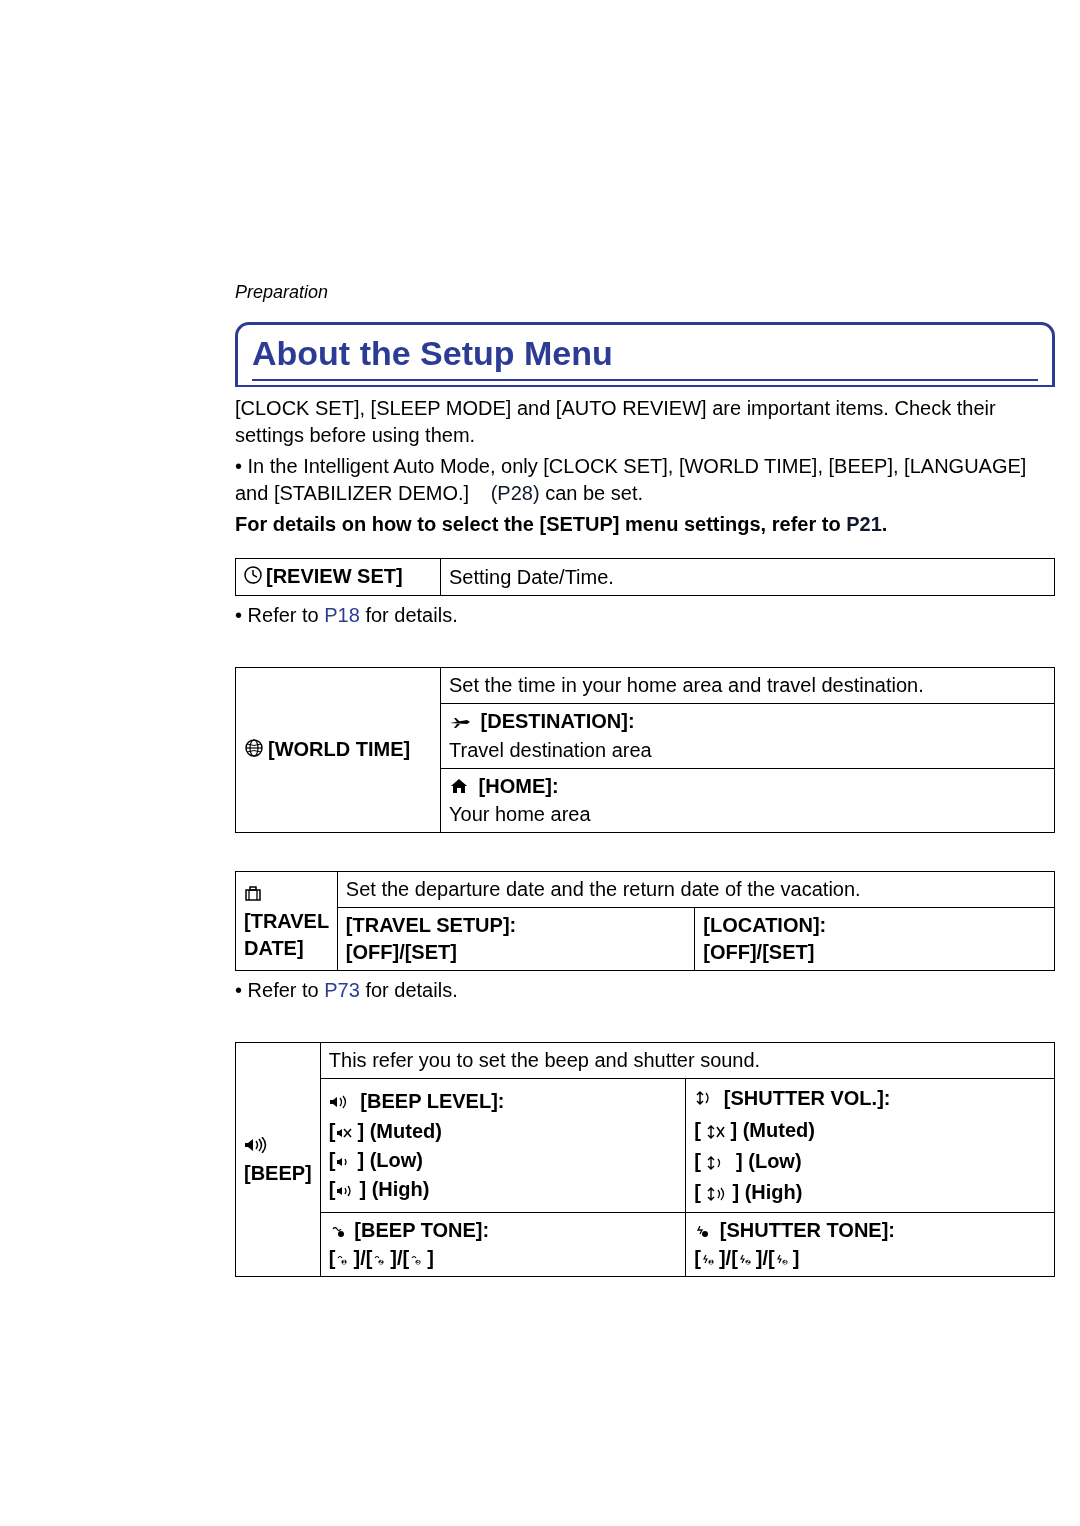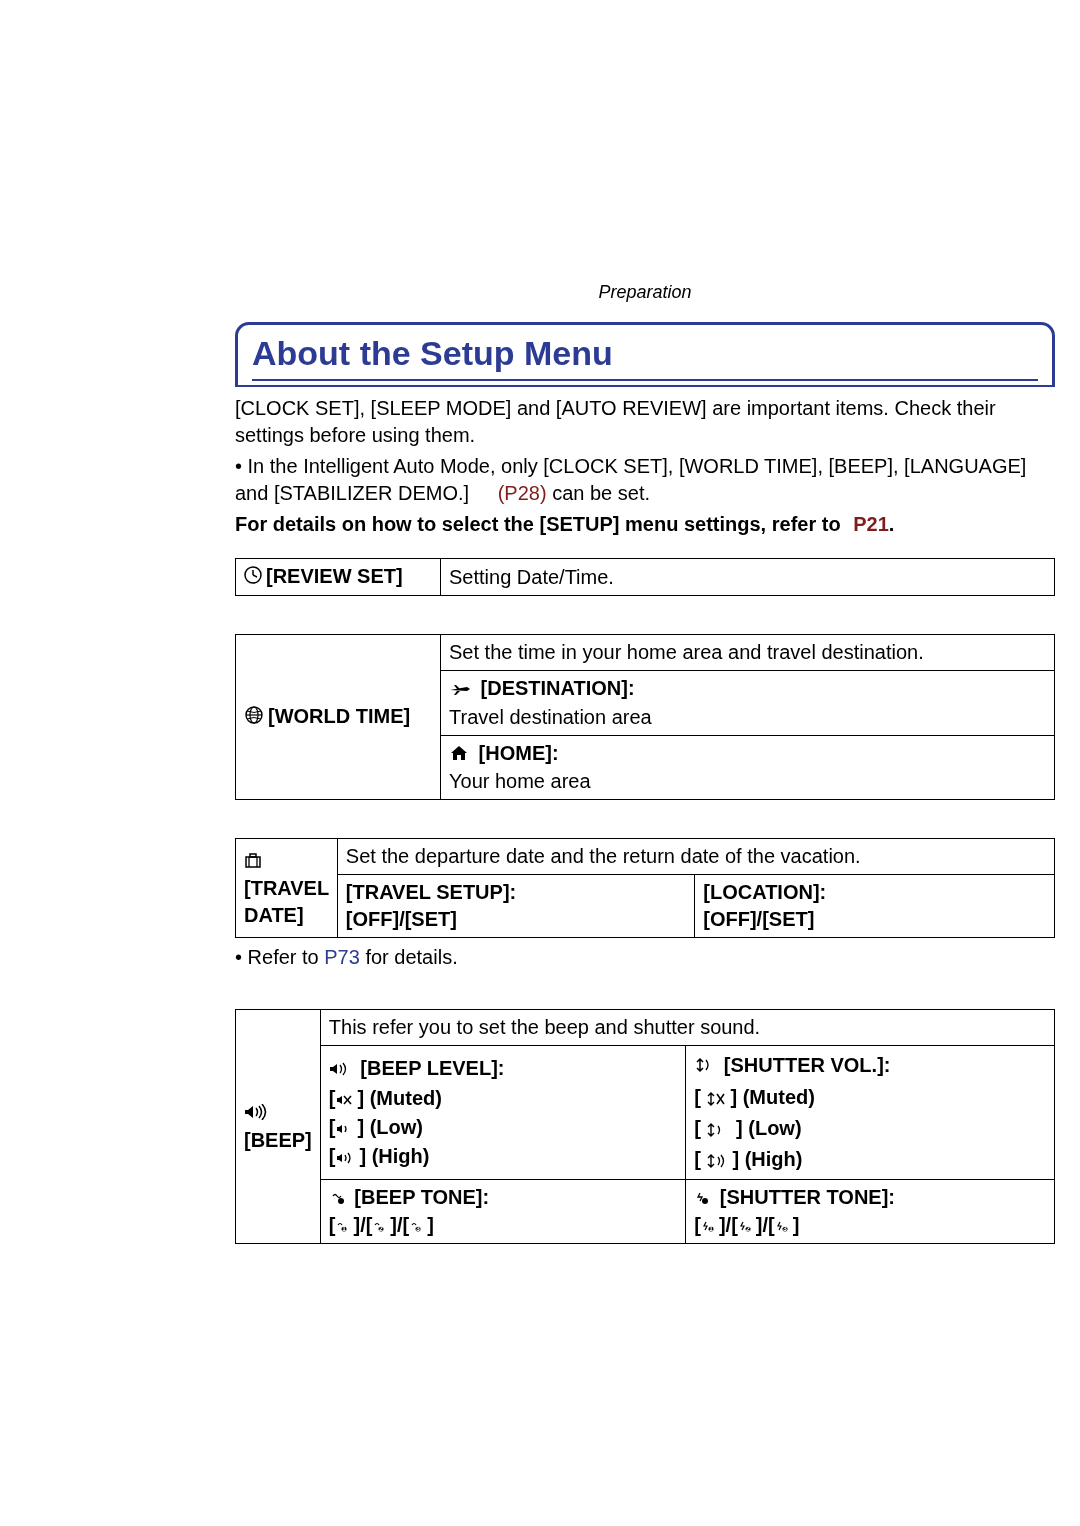--- a/index.html
+++ b/index.html
@@ -15,21 +15,21 @@
   }
   .page {
     position: absolute;
     left: 235px;
     top: 280px;
     width: 820px;
   }
   .section-header {
     font-style: italic;
     font-size: 18px;
-    text-align: center;
+    text-align: left;
     margin-bottom: 18px;
   }
   .title-wrap {
     border-top: 3px solid #2c3c94;
     border-right: 3px solid #2c3c94;
     border-left: 3px solid #2c3c94;
     border-bottom: 2px solid #2c3c94;
     border-top-right-radius: 14px;
     border-top-left-radius: 14px;
     padding: 6px 14px 4px 14px;
@@ -38,21 +38,21 @@
   .title-wrap h1 {
     color: #2c3c94;
     font-size: 34px;
     font-weight: bold;
     border-bottom: 2px solid #2c3c94;
     padding-bottom: 2px;
   }
   .intro p { margin-bottom: 4px; }
   .intro .indent { padding-left: 16px; }
   .intro .bold { font-weight: bold; }
-  .intro .link { color: #7f1d1d; margin-left: 7px; }
+  .intro .link { color: #0f172a; }
   table {
     border-collapse: collapse;
     width: 100%;
     margin-top: 20px;
     font-size: 20px;
   }
   table td {
     border: 1px solid #000;
     padding: 4px 8px;
     vertical-align: middle;
@@ -105,20 +105,23 @@
                 <circle cx="9" cy="9" r="8" fill="none" stroke="#000" stroke-width="1.5"></circle>
                 <line x1="9" y1="9" x2="9" y2="4" stroke="#000" stroke-width="1.5"></line>
                 <line x1="9" y1="9" x2="13" y2="11" stroke="#000" stroke-width="1.5"></line>
               </svg>
         </span><span>[REVIEW SET]</span>
       </td>
       <td>Setting Date/Time.</td>
     </tr>
   </tbody>
     </table>
+  <p class="note">
+    <span>• Refer to </span><span class="link">P18</span><span> for details.</span>
+  </p>
 
   <table style="margin-top:38px;">
     <tbody>
         <tr>
       <td class="label" rowspan="3">
         <span class="icon">
           <svg width="20" height="18" viewBox="0 0 20 18">
                 <circle cx="10" cy="9" r="8" fill="none" stroke="#000" stroke-width="1.4"></circle>
                 <ellipse cx="10" cy="9" rx="4" ry="8" fill="none" stroke="#000" stroke-width="1.2"></ellipse>
                 <line x1="2" y1="9" x2="18" y2="9" stroke="#000" stroke-width="1.2"></line>

